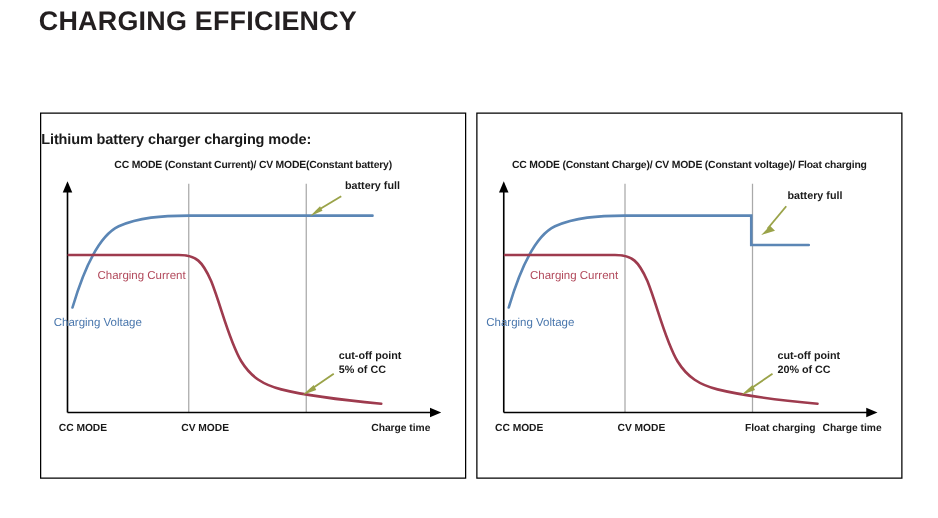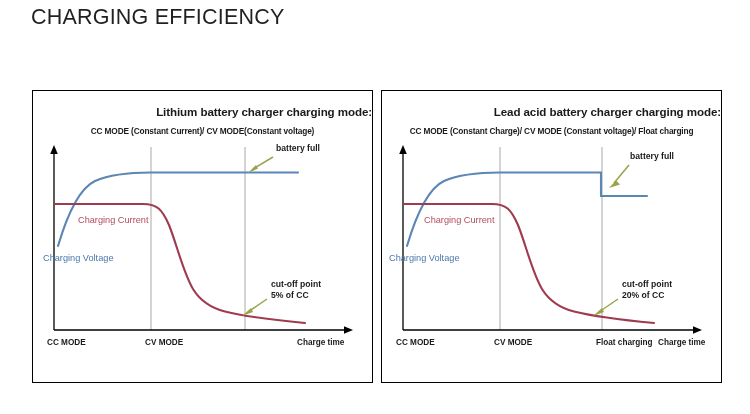--- a/index.html
+++ b/index.html
@@ -14,41 +14,41 @@
     font-family: "Liberation Sans", sans-serif;
     overflow: hidden;
   }
   #page-title {
     position: absolute;
     left: 31px;
     top: 5px;
     font-size: 21.5px;
     letter-spacing: 0.2px;
     color: #231f20;
-    font-weight: 400;
+    font-weight: 700;
     white-space: nowrap;
   }
   .panel {
     position: absolute;
     top: 90px;
     width: 341px;
     height: 293px;
     border: 1.6px solid #000000;
     box-sizing: border-box;
     background: #ffffff;
   }
   #panel-left  { left: 32px; }
   #panel-right { left: 381px; }
 
   .panel-title {
     position: absolute;
     left: 0;
     right: 0;
     top: 14px;
-    text-align: right;
+    text-align: left;
     font-size: 11.6px;
     font-weight: bold;
     color: #1a1a1a;
     letter-spacing: -0.1px;
   }
   .panel-subtitle {
     position: absolute;
     left: 0;
     right: 0;
     top: 35px;
@@ -73,21 +73,21 @@
 </style>
 </head>
 <body>
 
 <div id="page-title">CHARGING EFFICIENCY</div>
 
 <div class="panel" id="panel-left">
 
   <div class="panel-title">Lithium battery charger charging mode:</div>
 
-  <div class="panel-subtitle">CC MODE (Constant Current)/ CV MODE(Constant voltage)</div>
+  <div class="panel-subtitle">CC MODE (Constant Current)/ CV MODE(Constant battery)</div>
 
   <div class="plot">
     <svg width="341" height="243" viewBox="0 0 341 243" xmlns="http://www.w3.org/2000/svg">
 
       <line x1="118" y1="8" x2="118" y2="191" stroke="#a9a9a9" stroke-width="1"></line>
       <line x1="212" y1="8" x2="212" y2="191" stroke="#a9a9a9" stroke-width="1"></line>
 
       <line x1="21" y1="14" x2="21" y2="191" stroke="#000" stroke-width="1.3"></line>
       <polygon points="21,6 17.2,15 24.8,15" fill="#000"></polygon>
 
@@ -117,21 +117,20 @@
 
       <text class="svg-text" x="14" y="206" font-size="8.2" font-weight="bold" fill="#1a1a1a">CC MODE</text>
       <text class="svg-text" x="112" y="206" font-size="8.2" font-weight="bold" fill="#1a1a1a">CV MODE</text>
       <text class="svg-text" x="264" y="206" font-size="8.2" font-weight="bold" fill="#1a1a1a">Charge time</text>
     </svg>
   </div>
 </div>
 
 <div class="panel" id="panel-right">
 
-  <div class="panel-title">Lead acid battery charger charging mode:</div>
 
   <div class="panel-subtitle">CC MODE (Constant Charge)/ CV MODE (Constant voltage)/ Float charging</div>
 
   <div class="plot">
     <svg width="341" height="243" viewBox="0 0 341 243" xmlns="http://www.w3.org/2000/svg">
 
       <line x1="118" y1="8" x2="118" y2="191" stroke="#a9a9a9" stroke-width="1"></line>
       <line x1="220" y1="8" x2="220" y2="191" stroke="#a9a9a9" stroke-width="1"></line>
 
       <line x1="21" y1="14" x2="21" y2="191" stroke="#000" stroke-width="1.3"></line>

